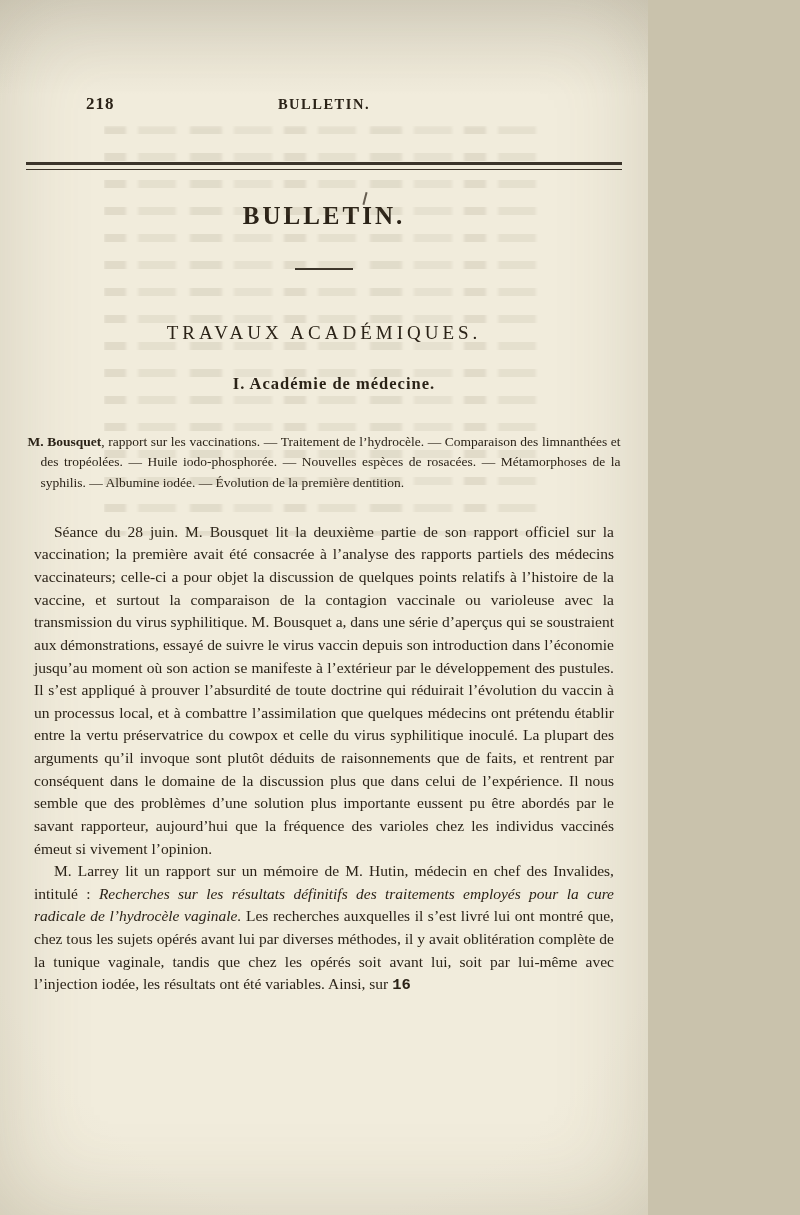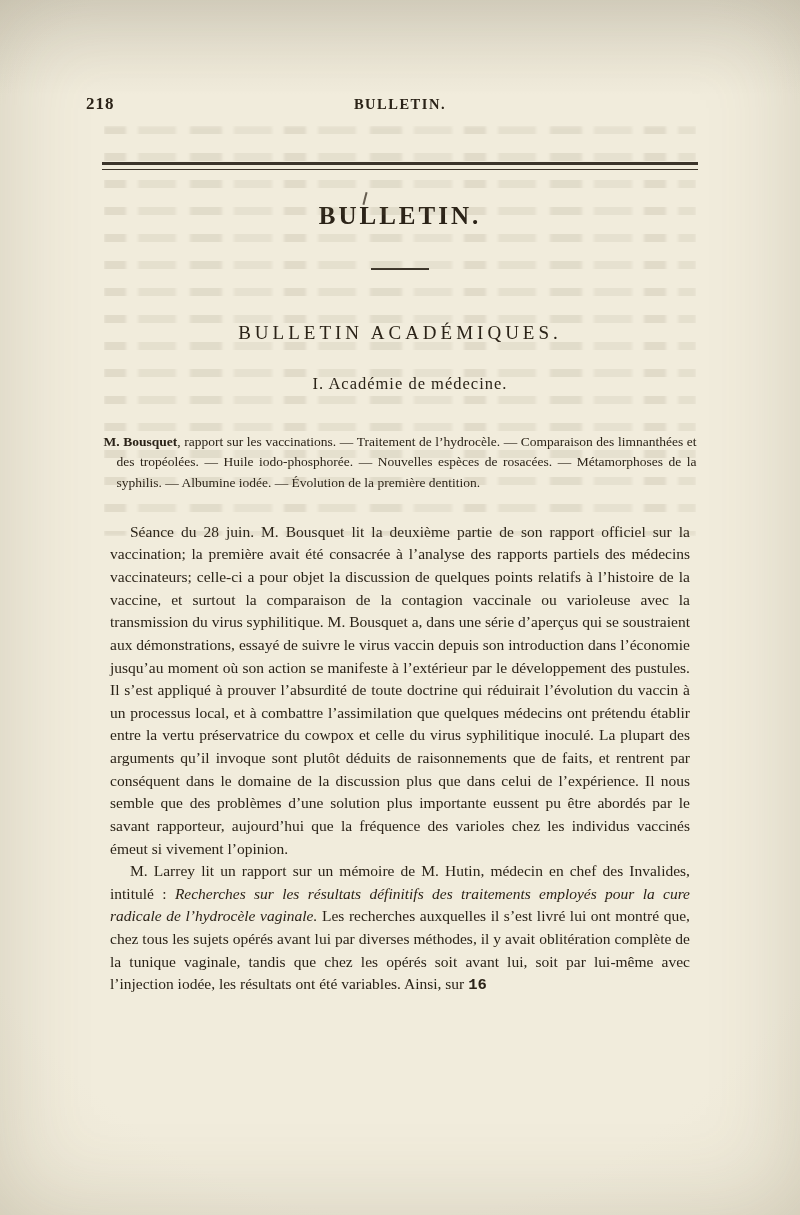--- a/index.html
+++ b/index.html
@@ -3,21 +3,21 @@
 <meta charset="utf-8">
 <style>
   html, body { margin:0; padding:0; }
   body {
     width:800px; height:1215px;
     background:#c9c2ac;
     font-family:"Liberation Serif","DejaVu Serif",serif;
   }
   .page {
     position:relative;
-    width:800px; height:1215px;
+    width:648px; height:1215px;
     overflow:hidden;
     color:#2b2318;
     background: radial-gradient(ellipse 120% 100% at 50% 45%, #f1ecdc 55%, #e8e2cf 80%, #dad3bb 100%);
     box-shadow: inset 0 0 90px rgba(105,95,70,.22);
   }
   .page::before {
     content:""; position:absolute; left:0; top:0; right:0; height:95px;
     background: linear-gradient(180deg, rgba(120,112,95,.16), rgba(120,112,95,0));
     pointer-events:none;
   }
@@ -61,21 +61,21 @@
   .short-rule {
     margin:38px auto 0; width:58px; height:0;
     border-top:2.5px solid #3b342a;
   }
   .section {
     margin:52px 0 0; text-align:center;
     font-size:19px; font-weight:normal; letter-spacing:4px;
   }
   .subsection {
     margin:30px 0 0; text-align:center;
-    font-size:16.5px; font-weight:normal; letter-spacing:1px;padding-left:20px;
+    font-size:16.5px; font-weight:bold; letter-spacing:1px;padding-left:20px;
   }
   .summary {
     width:580px; margin:38px auto 0;
     font-size:13.5px; line-height:1.5; text-align:justify;
     padding-left:13px; text-indent:-13px;
   }
   .summary .lead { font-weight:bold; }
   .body-text {
     width:580px; margin:28px auto 0;
     font-size:15.5px; line-height:1.46; text-align:justify;
@@ -97,21 +97,21 @@
   </header>
 
   <div class="double-rule"></div>
 
   <div class="artifact"></div>
 
   <h1 class="title">BULLETIN.</h1>
 
   <div class="short-rule"></div>
 
-  <h2 class="section">BULLETIN ACADÉMIQUES.</h2>
+  <h2 class="section">TRAVAUX ACADÉMIQUES.</h2>
 
   <h3 class="subsection">I. Académie de médecine.</h3>
 
   <p class="summary"><span class="lead">M. Bousquet</span><span>, rapport sur les vaccinations. — Traitement de l’hydrocèle. — Comparaison des limnanthées et des tropéolées. — Huile iodo-phosphorée. — Nouvelles espèces de rosacées. — Métamorphoses de la syphilis. — Albumine iodée. — Évolution de la première dentition.</span></p>
 
   <div class="body-text">
     <p>Séance du 28 juin. M. Bousquet lit la deuxième partie de son rapport officiel sur la vaccination; la première avait été consacrée à l’analyse des rapports partiels des médecins vaccinateurs; celle-ci a pour objet la discussion de quelques points relatifs à l’histoire de la vaccine, et surtout la comparaison de la contagion vaccinale ou varioleuse avec la transmission du virus syphilitique. M. Bousquet a, dans une série d’aperçus qui se soustraient aux démonstrations, essayé de suivre le virus vaccin depuis son introduction dans l’économie jusqu’au moment où son action se manifeste à l’extérieur par le développement des pustules. Il s’est appliqué à prouver l’absurdité de toute doctrine qui réduirait l’évolution du vaccin à un processus local, et à combattre l’assimilation que quelques médecins ont prétendu établir entre la vertu préservatrice du cowpox et celle du virus syphilitique inoculé. La plupart des arguments qu’il invoque sont plutôt déduits de raisonnements que de faits, et rentrent par conséquent dans le domaine de la discussion plus que dans celui de l’expérience. Il nous semble que des problèmes d’une solution plus importante eussent pu être abordés par le savant rapporteur, aujourd’hui que la fréquence des varioles chez les individus vaccinés émeut si vivement l’opinion.</p>
     <p><span>M. Larrey lit un rapport sur un mémoire de M. Hutin, médecin en chef des Invalides, intitulé : </span><em>Recherches sur les résultats définitifs des traitements employés pour la cure radicale de l’hydrocèle vaginale.</em><span> Les recherches auxquelles il s’est livré lui ont montré que, chez tous les sujets opérés avant lui par diverses méthodes, il y avait oblitération complète de la tunique vaginale, tandis que chez les opérés soit avant lui, soit par lui-même avec l’injection iodée, les résultats ont été variables. Ainsi, sur </span><strong>16</strong></p>
   </div>
 

